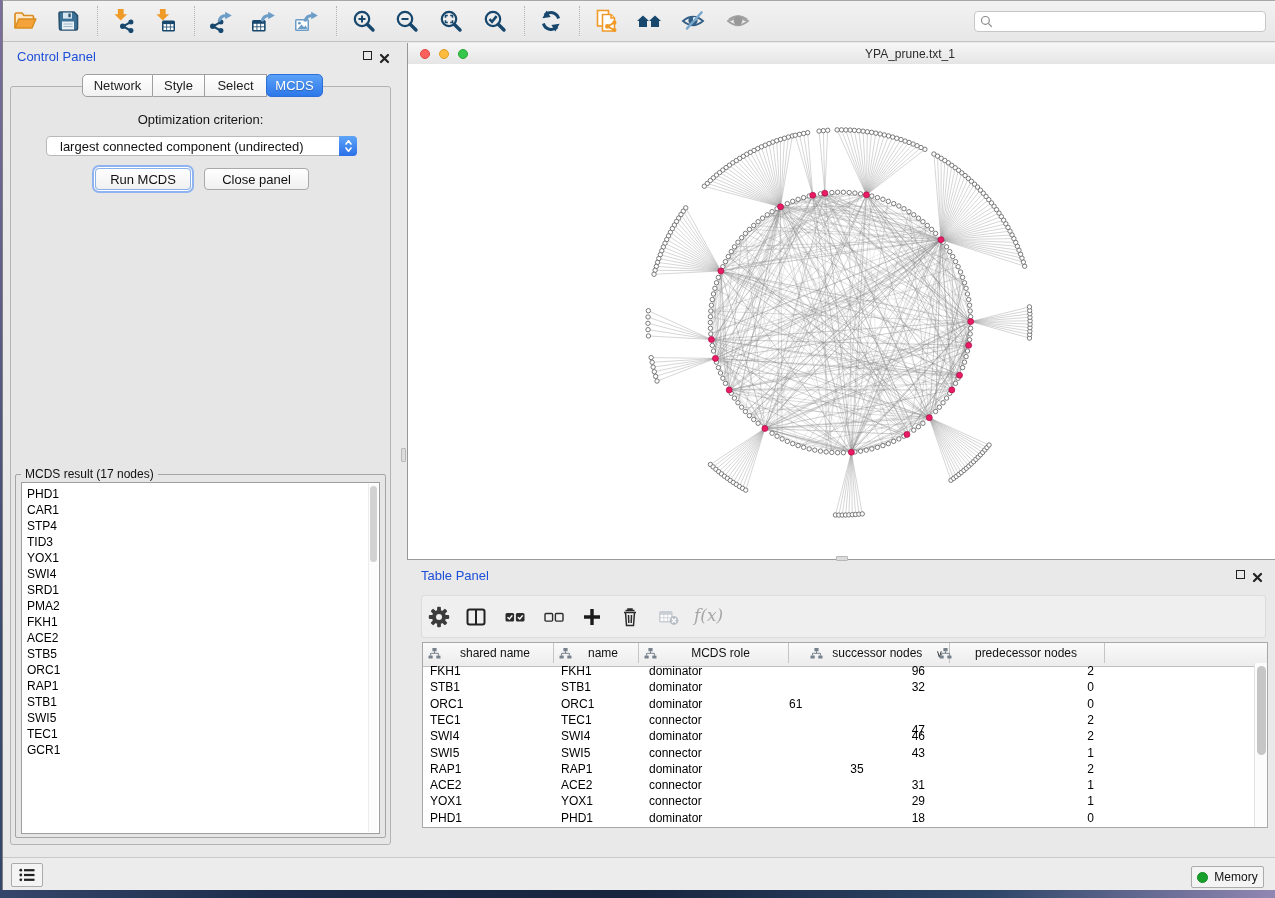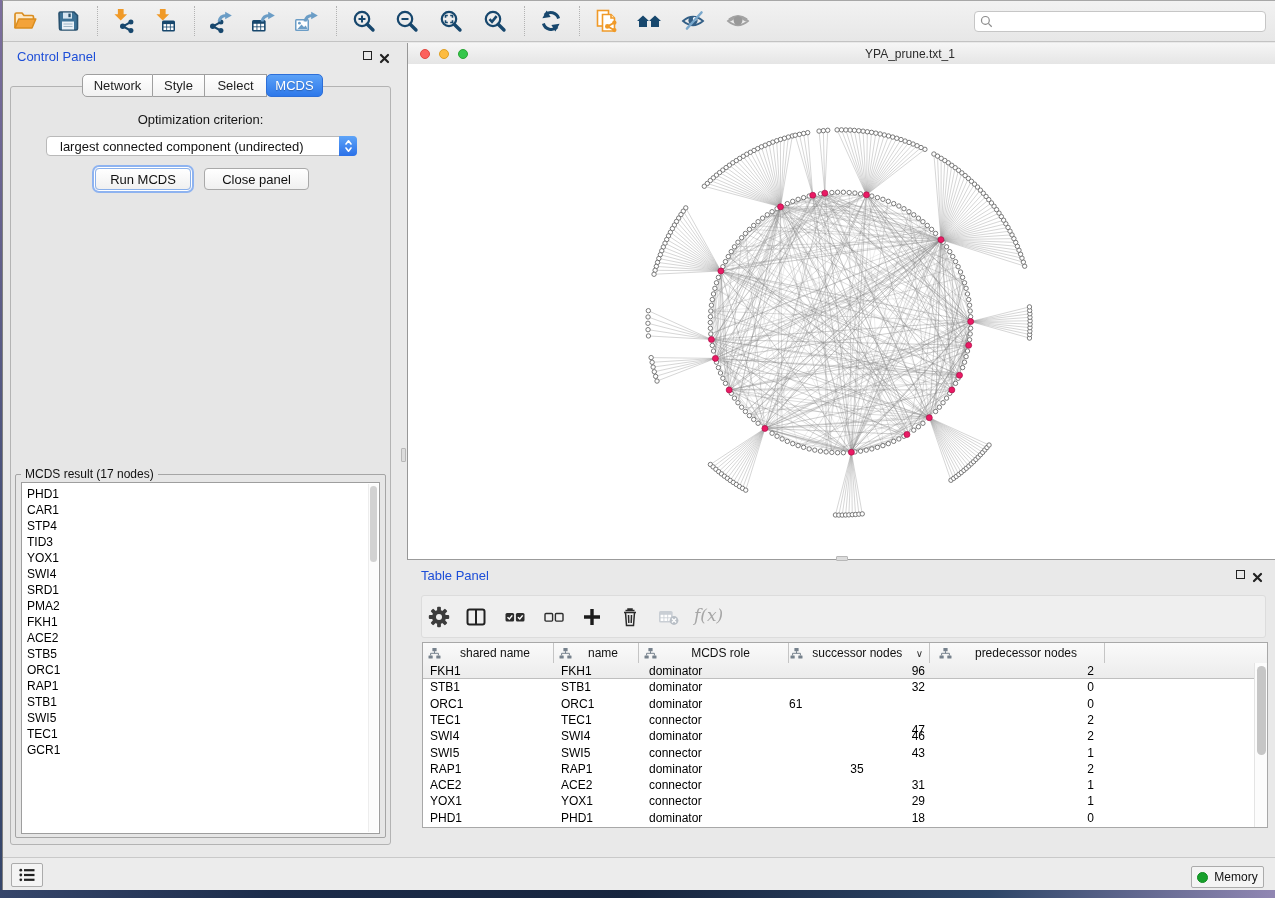--- a/index.html
+++ b/index.html
@@ -116,21 +116,21 @@
   #table-panel { position:absolute; left:404px; right:0; top:560px; bottom:33px; background:#e9e9e9; }
   #tp-float { right:30px; } #tp-close { right:12px; }
   #tp-toolbar {
     position:absolute; left:14px; right:9px; top:34px; height:43px;
     background:#efefef; border:1px solid #dcdcdc; border-radius:3px;
   }
   .tp-btn { position:absolute; top:8px; width:26px; height:26px; display:flex; align-items:center; justify-content:center; }
   .tp-btn svg { width:22px; height:22px; }
   #fx-label { position:absolute; left:272px; top:9px; font:italic 17px "DejaVu Serif", serif; color:#a6a6a6; }
   #node-table { position:absolute; left:15px; right:7px; top:81px; height:186px; background:#fff; border:1px solid #a8a8a8; }
-  #table-header { position:absolute; left:0; right:0; top:0; height:36px; background:linear-gradient(#fafafa,#ececec); border-bottom:1px solid #bfbfbf; }
+  #table-header { position:absolute; left:0; right:0; top:0; height:24px; background:linear-gradient(#fafafa,#ececec); border-bottom:1px solid #bfbfbf; }
   .th-cell { position:absolute; top:0; height:20px; border-right:1px solid #c5c5c5; display:flex; align-items:center; }
   .th-cell svg { width:13px; height:13px; margin-left:5px; flex:none; }
   .th-label { flex:1; text-align:center; font-size:12px; color:#111; padding-right:4px; white-space:nowrap; overflow:hidden; }
   .th-sort { font-size:10px; color:#333; margin-right:6px; }
   #table-body { position:absolute; left:0; right:13px; top:20px; bottom:0; overflow:hidden; }
   .tr-row { position:absolute; left:0; right:0; height:17px; }
   .td-cell { position:absolute; top:0; height:17px; font-size:12px; color:#000; line-height:16px; white-space:nowrap; }
   #table-vscroll { position:absolute; right:0; top:20px; width:13px; bottom:0; background:#fcfcfc; border-left:1px solid #e4e4e4; }
   #table-vthumb { position:absolute; left:2px; width:9px; top:3px; height:89px; background:#c6c6c6; border-radius:4.5px; }
   #tp-tabs { position:absolute; left:253px; top:273px; height:22px; display:flex; z-index:2; }
@@ -1375,21 +1375,21 @@
                 <rect x="4.4" y="1" width="4.2" height="3.2" rx="0.5"></rect>
                 <rect x="0.5" y="8.4" width="4.2" height="3.2" rx="0.5"></rect>
                 <rect x="8.3" y="8.4" width="4.2" height="3.2" rx="0.5"></rect>
               </g>
               <g stroke="#76818c" stroke-width="1" fill="none">
                 <path d="M6.5 4.2 V6.3 M2.6 8.4 V6.3 H10.4 V8.4"></path>
               </g>
             </svg>
             <span class="th-label">MCDS role</span>
           </div>
-          <div class="th-cell" style="left: 362px; width: 145px;">
+          <div class="th-cell" style="left: 382px; width: 145px;">
             <svg viewBox="0 0 13 13">
               <g fill="#76818c">
                 <rect x="4.4" y="1" width="4.2" height="3.2" rx="0.5"></rect>
                 <rect x="0.5" y="8.4" width="4.2" height="3.2" rx="0.5"></rect>
                 <rect x="8.3" y="8.4" width="4.2" height="3.2" rx="0.5"></rect>
               </g>
               <g stroke="#76818c" stroke-width="1" fill="none">
                 <path d="M6.5 4.2 V6.3 M2.6 8.4 V6.3 H10.4 V8.4"></path>
               </g>
             </svg>

